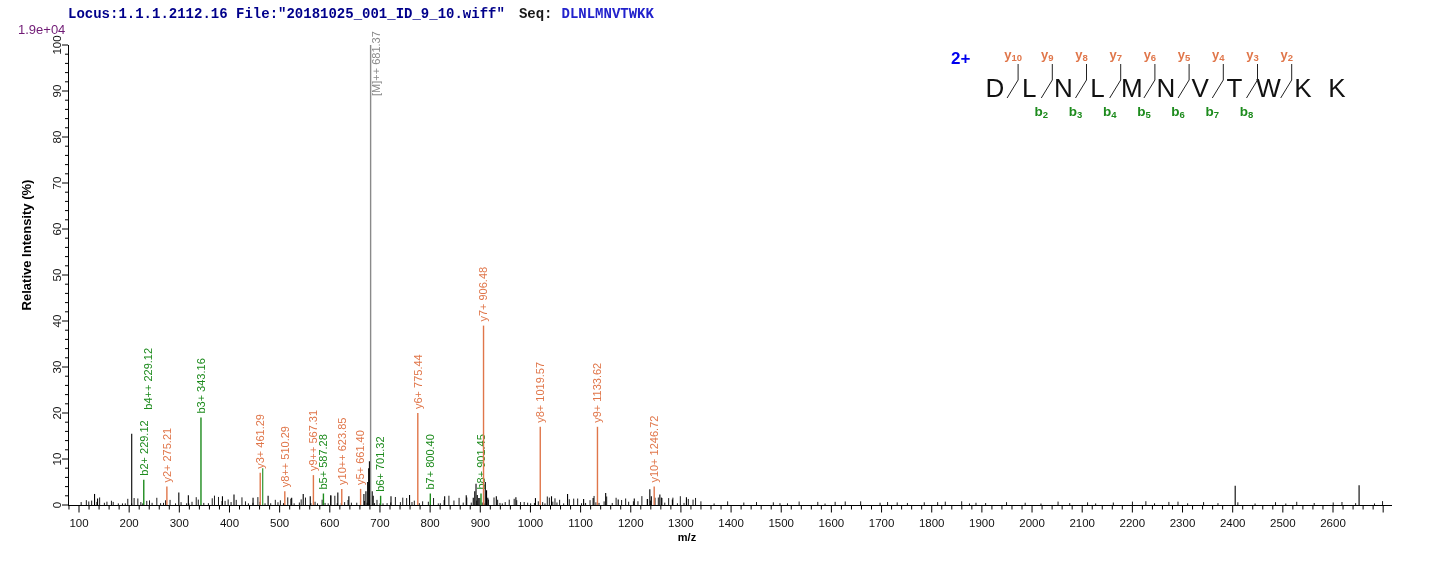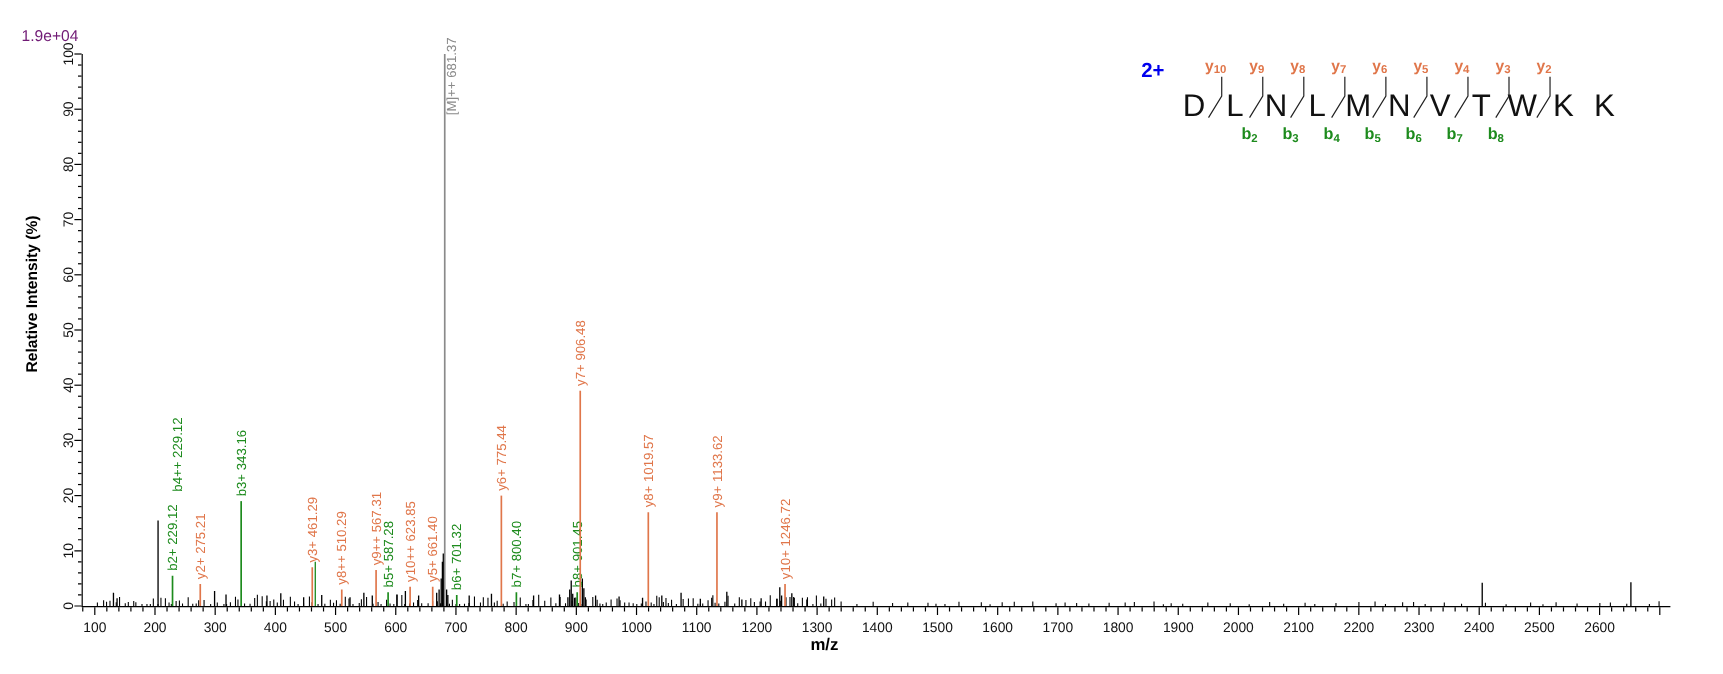--- a/index.html
+++ b/index.html
@@ -7,29 +7,32 @@
         font-family:"Liberation Sans",sans-serif;}
   .header{position:absolute;left:68px;top:6px;white-space:nowrap;
           font-family:"Liberation Mono",monospace;font-size:14px;font-weight:bold;}
   .locus{color:#00008B;}
   .seqlab{color:#1a1a1a;margin-left:14px;}
   .seqval{color:#2222CC;margin-left:9px;}
   .yscale{position:absolute;left:18px;top:22px;font-size:13px;color:#701a75;}
   .ytitle{position:absolute;left:26px;top:245px;transform:translate(-50%,-50%) rotate(-90deg);
           white-space:nowrap;font-size:13px;font-weight:bold;color:#000;}
   .xtitle{position:absolute;left:687px;top:537px;transform:translate(-50%,-50%);
-          font-size:14px;font-weight:bold;color:#000;}
+          font-size:11px;font-weight:bold;color:#000;}
   svg{position:absolute;left:0;top:0;}
   svg text{font-family:"Liberation Sans",sans-serif;}
 </style>
 </head>
 <body>
 
 <div class="page">
 
+  <div class="header">
+    <span class="locus">Locus:1.1.1.2112.16 File:"20181025_001_ID_9_10.wiff"</span><span class="seqlab">Seq:</span><span class="seqval">DLNLMNVTWKK</span>
+  </div>
 
   <div class="yscale">1.9e+04</div>
   <div class="ytitle">Relative  Intensity (%)</div>
   <div class="xtitle">m/z</div>
 
   <svg id="spec" width="1436" height="562" viewBox="0 0 1436 562">
       <g>
         <line x1="68.5" y1="45" x2="68.5" y2="505.5" stroke="#000" stroke-width="1"></line>
         <line x1="68" y1="505.5" x2="1392" y2="505.5" stroke="#000" stroke-width="1"></line>
         <line x1="62" y1="505" x2="68" y2="505" stroke="#000" stroke-width="1"></line>

